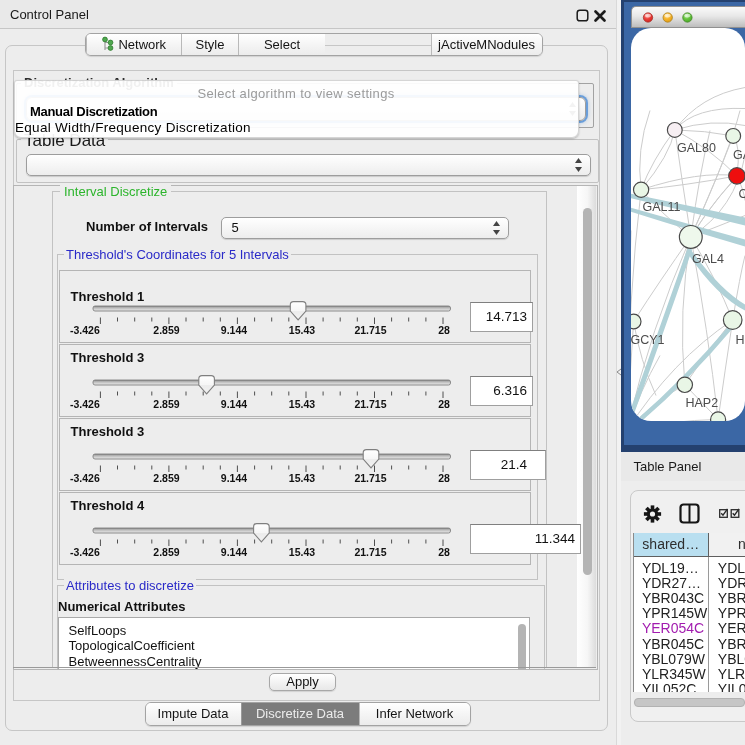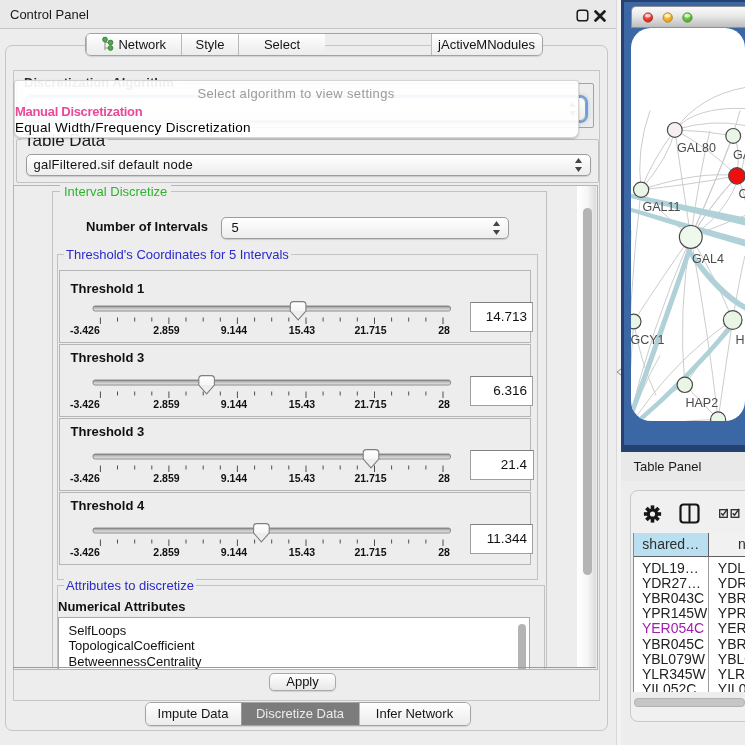--- a/index.html
+++ b/index.html
@@ -70,21 +70,20 @@
 <div class="abs" style="left:21px;top:75px;background:#ededed;padding:0 3px;font-size:13px;font-weight:bold;color:#2e2e2e;">Discretization Algorithm</div>
 <div class="abs" style="left:26px;top:97px;width:558px;height:22px;border:1px solid #9d9d9d;border-radius:6px;background:linear-gradient(#ffffff,#ececec);box-shadow:0 0 0 2px rgba(96,152,216,0.9),0 0 4px 2px rgba(96,152,216,0.4);">
  <svg class="abs" width="11" height="16" style="right:7px;top:3px;">
       <path d="M5.5 1 L9 6 L2 6 Z" fill="#555"></path>
       <path d="M5.5 15 L9 10 L2 10 Z" fill="#555"></path>
     </svg>
 </div>
 <div class="abs" style="left:16px;top:139px;width:581px;height:41.5px;border:1px solid #c2c2c2;border-radius:2px;"></div>
 <div class="abs" style="left:21px;top:131px;background:#ededed;padding:0 3px;font-size:17px;color:#1a1a1a;">Table Data</div>
 <div class="abs" style="left:26px;top:153.5px;width:563px;height:20px;border:1px solid #9d9d9d;border-radius:5px;background:linear-gradient(#ffffff,#ededed);box-shadow:0 1px 1px rgba(0,0,0,0.15);">
- <div class="abs" style="left:6.5px;top:0;font-size:13px;letter-spacing:0.25px;line-height:20px;color:#111;">galFiltered.sif default node</div>
  <svg class="abs" width="11" height="16" style="right:6px;top:2px;">
       <path d="M5.5 1 L9 6 L2 6 Z" fill="#444"></path>
       <path d="M5.5 15 L9 10 L2 10 Z" fill="#444"></path>
     </svg>
 </div>
 <div class="abs" style="left:13px;top:184.5px;width:583px;height:483px;border:1px solid #b5b5b5;background:#ededed;"></div>
 <div class="abs" style="left:576.5px;top:185.5px;width:19px;height:481px;background:linear-gradient(90deg,#ffffff,#f6f6f6 55%,#dcdcdc);"></div>
 <div class="abs" style="left:582.5px;top:208px;width:9px;height:367px;background:#b4b4b4;border-radius:4.5px;"></div>
 <div class="abs" style="left:51.5px;top:191px;width:493.5px;height:476px;border:1px solid #c2c2c2;border-bottom:none;"></div>
 <div class="abs" style="left:60px;top:184px;background:#ededed;padding:0 4px;font-size:13px;color:#2cb52c;">Interval Discretize</div>
@@ -92,21 +91,21 @@
 <div class="abs" style="left:220.5px;top:217px;width:286px;height:20px;border:1px solid #9d9d9d;border-radius:5px;background:linear-gradient(#ffffff,#ededed);box-shadow:0 1px 1px rgba(0,0,0,0.15);">
  <div class="abs" style="left:10px;top:0;font-size:13px;line-height:20px;color:#111;">5</div>
  <svg class="abs" width="11" height="16" style="right:6px;top:2px;">
       <path d="M5.5 1 L9 6 L2 6 Z" fill="#444"></path>
       <path d="M5.5 15 L9 10 L2 10 Z" fill="#444"></path>
     </svg>
 </div>
 <div class="abs" style="left:56.5px;top:253.5px;width:479px;height:324px;border:1px solid #c2c2c2;"></div>
 <div class="abs" style="left:64px;top:247px;background:#ededed;padding:0 2px;font-size:13px;color:#2a2ac8;">Threshold's Coordinates for 5 Intervals</div>
 <div class="abs" style="left:58.5px;top:269.5px;width:470px;height:71px;border:1px solid #b5b5b5;background:#ededed;">
-<div class="abs" style="left:11px;top:10px;font-size:13px;font-weight:bold;color:#111;">Threshold 1</div>
+<div class="abs" style="left:11px;top:18px;font-size:13px;font-weight:bold;color:#111;">Threshold 1</div>
 <svg class="abs" width="470" height="71" style="left:0;top:0;font-family:'Liberation Sans',sans-serif;">
       <rect x="33" y="35" width="357.5" height="5" rx="2" fill="url(#tg)" stroke="#828282" stroke-width="0.9"></rect>
       <line x1="40.4" y1="46.5" x2="40.4" y2="53" stroke="#4f4f4f" stroke-width="1"></line>
       <line x1="57.5" y1="46.5" x2="57.5" y2="50.5" stroke="#4f4f4f" stroke-width="1"></line>
       <line x1="74.7" y1="46.5" x2="74.7" y2="50.5" stroke="#4f4f4f" stroke-width="1"></line>
       <line x1="91.8" y1="46.5" x2="91.8" y2="50.5" stroke="#4f4f4f" stroke-width="1"></line>
       <line x1="108.9" y1="46.5" x2="108.9" y2="53" stroke="#4f4f4f" stroke-width="1"></line>
       <line x1="126.0" y1="46.5" x2="126.0" y2="50.5" stroke="#4f4f4f" stroke-width="1"></line>
       <line x1="143.2" y1="46.5" x2="143.2" y2="50.5" stroke="#4f4f4f" stroke-width="1"></line>
       <line x1="160.3" y1="46.5" x2="160.3" y2="50.5" stroke="#4f4f4f" stroke-width="1"></line>
@@ -200,21 +199,21 @@
       <g font-size="10.5" font-weight="bold" fill="#111">
         <text x="10" y="63" text-anchor="start">-3.426</text>
         <text x="106.5" y="63" text-anchor="middle">2.859</text>
         <text x="174" y="63" text-anchor="middle">9.144</text>
         <text x="242" y="63" text-anchor="middle">15.43</text>
         <text x="310.5" y="63" text-anchor="middle">21.715</text>
         <text x="384" y="63" text-anchor="middle">28</text>
       </g>
       <path d="M 303.2 40 L 303.2 33.8 Q 303.2 30.6 306.4 30.6 L 315.6 30.6 Q 318.8 30.6 318.8 33.8 L 318.8 40 L 311.0 48.8 Z" fill="url(#th)" stroke="#7f7f7f" stroke-width="1.1"></path>
     </svg>
-<div class="abs" style="left:410.5px;top:31.5px;width:56px;height:28px;background:#fff;border:1px solid #9f9f9f;border-top-color:#7f7f7f;font-size:13.5px;line-height:28px;text-align:right;padding-right:6px;color:#111;">21.4</div>
+<div class="abs" style="left:410.5px;top:31.5px;width:56px;height:28px;background:#fff;border:1px solid #9f9f9f;border-top-color:#7f7f7f;font-size:13.5px;line-height:28px;text-align:right;padding-right:18px;color:#111;">21.4</div>
 </div>
 <div class="abs" style="left:58.5px;top:491.5px;width:470px;height:71px;border:1px solid #b5b5b5;background:#ededed;">
 <div class="abs" style="left:11px;top:5px;font-size:13px;font-weight:bold;color:#111;">Threshold 4</div>
 <svg class="abs" width="470" height="71" style="left:0;top:0;font-family:'Liberation Sans',sans-serif;">
       <rect x="33" y="35" width="357.5" height="5" rx="2" fill="url(#tg)" stroke="#828282" stroke-width="0.9"></rect>
       <line x1="40.4" y1="46.5" x2="40.4" y2="53" stroke="#4f4f4f" stroke-width="1"></line>
       <line x1="57.5" y1="46.5" x2="57.5" y2="50.5" stroke="#4f4f4f" stroke-width="1"></line>
       <line x1="74.7" y1="46.5" x2="74.7" y2="50.5" stroke="#4f4f4f" stroke-width="1"></line>
       <line x1="91.8" y1="46.5" x2="91.8" y2="50.5" stroke="#4f4f4f" stroke-width="1"></line>
       <line x1="108.9" y1="46.5" x2="108.9" y2="53" stroke="#4f4f4f" stroke-width="1"></line>
@@ -237,39 +236,39 @@
       <g font-size="10.5" font-weight="bold" fill="#111">
         <text x="10" y="63" text-anchor="start">-3.426</text>
         <text x="106.5" y="63" text-anchor="middle">2.859</text>
         <text x="174" y="63" text-anchor="middle">9.144</text>
         <text x="242" y="63" text-anchor="middle">15.43</text>
         <text x="310.5" y="63" text-anchor="middle">21.715</text>
         <text x="384" y="63" text-anchor="middle">28</text>
       </g>
       <path d="M 193.6 40 L 193.6 33.8 Q 193.6 30.6 196.8 30.6 L 206.0 30.6 Q 209.2 30.6 209.2 33.8 L 209.2 40 L 201.4 48.8 Z" fill="url(#th)" stroke="#7f7f7f" stroke-width="1.1"></path>
     </svg>
-<div class="abs" style="left:410.5px;top:31.5px;width:56px;height:28px;background:#fff;border:1px solid #9f9f9f;border-top-color:#7f7f7f;font-size:13.5px;line-height:28px;text-align:right;padding-right:5px;color:#111;">11.344</div>
+<div class="abs" style="left:410.5px;top:31.5px;width:56px;height:28px;background:#fff;border:1px solid #9f9f9f;border-top-color:#7f7f7f;font-size:13.5px;line-height:28px;text-align:right;padding-right:5px;color:#111;padding-left:48px;">11.344</div>
 </div>
 <div class="abs" style="left:56.5px;top:584.5px;width:486px;height:83px;border:1px solid #c2c2c2;border-bottom:none;"></div>
 <div class="abs" style="left:64px;top:578px;background:#ededed;padding:0 2px;font-size:13px;color:#2a2ac8;">Attributes to discretize</div>
 <div class="abs b13" style="left:58px;top:599px;">Numerical Attributes</div>
 <div class="abs" style="left:57.5px;top:616.5px;width:470px;height:51px;background:#ffffff;border:1px solid #aaaaaa;border-bottom:none;overflow:hidden;">
  <div style="font-size:13px;color:#111;padding-left:10px;line-height:15.4px;padding-top:5.5px;">SelfLoops<br>TopologicalCoefficient<br>BetweennessCentrality</div>
  <div class="abs" style="right:3px;top:6px;width:8px;height:60px;background:#b4b4b4;border-radius:4px;"></div>
 </div>
 <div class="abs" style="left:13px;top:666.5px;width:583px;height:1px;background:#9a9a9a;"></div>
 <div class="abs" style="left:269px;top:672.5px;width:65px;height:16px;border:1px solid #a8a8a8;border-radius:5px;background:linear-gradient(#ffffff,#f2f2f2 55%,#e8e8e8);box-shadow:0 1px 1px rgba(0,0,0,0.12);font-size:13px;line-height:16px;text-align:center;color:#111;">Apply</div>
 <div class="abs" style="left:144.5px;top:702px;width:324px;height:22px;border:1px solid #a3a3a3;border-radius:6px;overflow:hidden;box-shadow:0 1px 1px rgba(0,0,0,0.12);">
     <div class="abs" style="left:0px;top:0;width:95px;height:22px;background:linear-gradient(#ffffff,#f4f4f4 55%,#ececec);color:#141414;font-size:13px;line-height:22px;text-align:center;white-space:nowrap;box-sizing:border-box;">Impute Data</div>
     <div class="abs" style="left:95px;top:0;width:118px;height:22px;background:#7c7c7c;color:#ececec;border-left:1px solid #9a9a9a;font-size:13px;line-height:22px;text-align:center;white-space:nowrap;box-sizing:border-box;">Discretize Data</div>
     <div class="abs" style="left:213px;top:0;width:111px;height:22px;background:linear-gradient(#ffffff,#f4f4f4 55%,#ececec);color:#141414;border-left:1px solid #b9b9b9;font-size:13px;line-height:22px;text-align:center;white-space:nowrap;box-sizing:border-box;">Infer Network</div>
   </div>
 <div class="abs" style="left:14px;top:80px;width:562.5px;height:55.5px;background:rgba(255,255,255,0.93);border:1px solid rgba(185,185,185,0.6);border-radius:3px 3px 7px 7px;box-shadow:0 1px 2px rgba(0,0,0,0.25);z-index:50;">
  <div class="abs" style="left:0;top:5px;width:562px;text-align:center;font-size:13px;letter-spacing:0.35px;color:#9b9b9b;">Select algorithm to view settings</div>
- <div class="abs" style="left:0;top:23px;font-size:13px;font-weight:bold;letter-spacing:-0.3px;color:#ec4899;">Manual Discretization</div>
+ <div class="abs" style="left:0;top:23px;font-size:13px;font-weight:bold;letter-spacing:-0.3px;color:#000000;padding-left:15px;">Manual Discretization</div>
  <div class="abs" style="left:0;top:38.5px;font-size:13.5px;letter-spacing:0.3px;color:#000;">Equal Width/Frequency Discretization</div>
 </div>
 <div class="abs" style="left:616px;top:0;width:5px;height:745px;background:#f2f2f2;border-left:1px solid #d9d9d9;"></div>
 <svg class="abs" width="6" height="8" style="left:616px;top:368px;">
     <path d="M5 1 L1 4 L5 7" fill="none" stroke="#8a8a8a" stroke-width="1"></path>
   </svg>
 <div class="abs" style="left:621px;top:0;width:124px;height:452px;background:#3b67a5;">
  <div class="abs" style="left:0;top:0;width:124px;height:2px;background:#24416f;"></div>
  <div class="abs" style="left:0;top:0;width:2.5px;height:452px;background:#24416f;"></div>
  <div class="abs" style="left:0;top:444.5px;width:124px;height:7.5px;background:#24416f;"></div>

